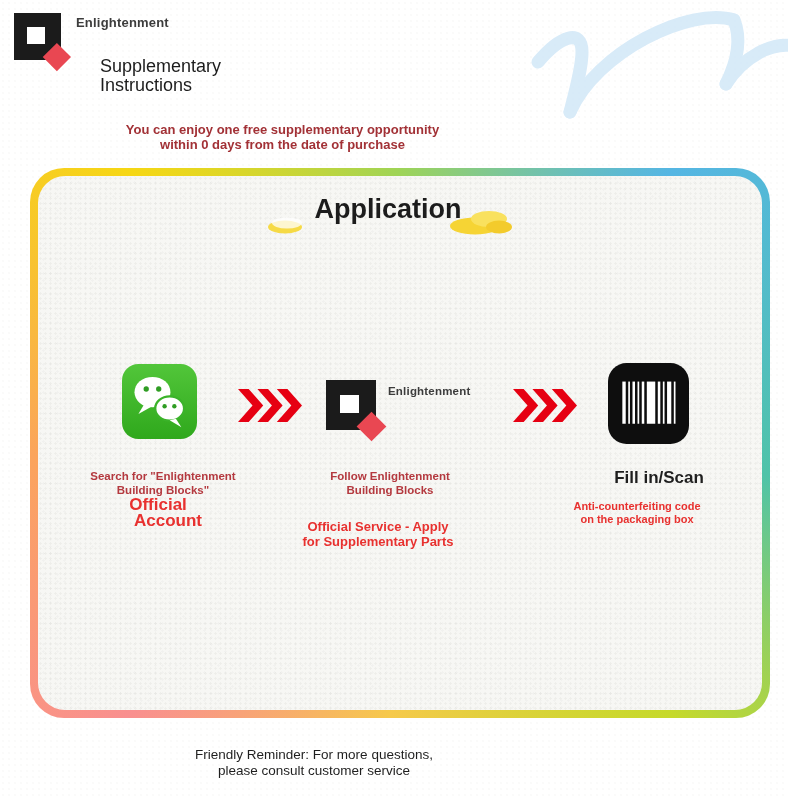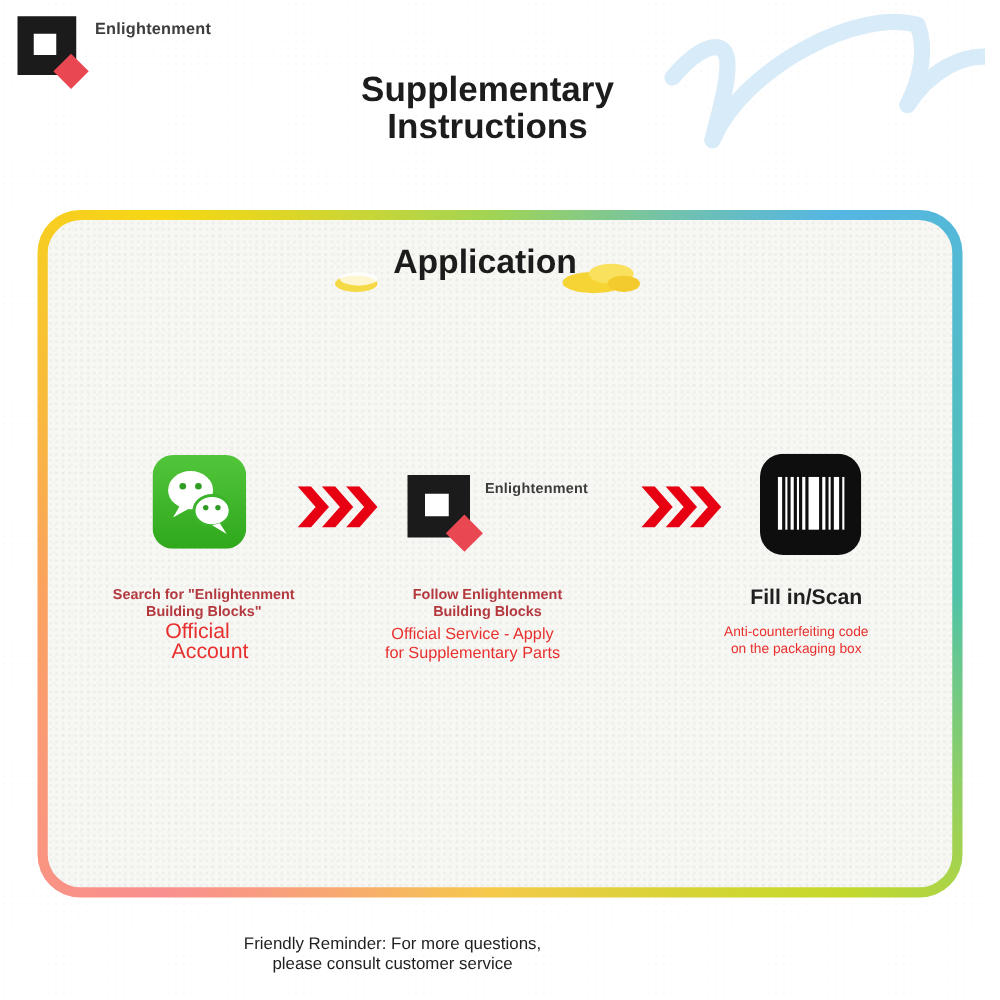--- a/index.html
+++ b/index.html
@@ -12,22 +12,22 @@
   
   .logo{position:absolute;}
   .logo .lg-black{position:absolute;inset:0;background:#1b1b1b;}
   .logo .lg-white{position:absolute;left:27%;top:30%;width:38%;height:36%;background:#ffffff;}
   .logo .lg-diamond{position:absolute;right:-12%;bottom:-14%;width:42%;height:42%;
                     background:#e94752;transform:rotate(45deg);}
 
   .brand-text{position:absolute;font-weight:700;color:#3c3c3c;letter-spacing:.2px;}
 
   
-  .main-title{position:absolute;top:57px;left:100px;width:580px;text-align:center;
-              font-size:28px;line-height:1.05;font-weight:700;color:#1c1c1c;}
+  .main-title{position:absolute;top:57px;left:100px;width:580px;
+              font-size:18px;line-height:1.05;font-weight:400;color:#1c1c1c;}
   .subtitle{position:absolute;top:123px;left:110px;width:345px;text-align:center;
             font-size:13px;line-height:1.12;font-weight:700;color:#a23136;}
 
   
   .panel-border{position:absolute;left:30px;top:168px;width:724px;height:534px;padding:8px;
     border-radius:34px;
     background:conic-gradient(from 0deg,
       #9ed457 0deg, #55b6e3 45deg, #4fc3a8 95deg, #c6d92b 135deg,
       #f6c94b 182deg, #f98f8f 225deg, #fba45c 268deg, #f6d714 315deg, #9ed457 360deg);}
   .panel-inner{width:100%;height:100%;border-radius:27px;background-color:#f7f7f4;
@@ -35,25 +35,25 @@
                      radial-gradient(rgba(160,160,150,0.06) 1px, transparent 1.2px);
     background-size:5px 5px,7px 7px;background-position:0 0,2px 3px;}
 
   .app-title{position:absolute;top:195px;left:88px;width:600px;text-align:center;
              font-size:27px;line-height:1.08;font-weight:700;color:#1c1c1c;}
   .app-title .l2{display:block;transform:translateX(-16px);}
 
   
   .caption{position:absolute;text-align:center;font-weight:700;font-size:11.5px;
            line-height:1.2;color:#b4393f;}
-  .highlight{position:absolute;text-align:center;font-weight:400;color:#e8312f;}
+  .highlight{position:absolute;text-align:center;font-weight:700;color:#e8312f;}
   .step1-hl{top:497px;left:68px;width:200px;font-size:17px;line-height:0.95;}
   .step1-hl .l1{display:block;transform:translateX(-10px);}
   .step2-hl{top:500px;left:283px;width:190px;font-size:13px;line-height:1.15;}
-  .step3-title{position:absolute;top:468px;left:540px;width:210px;text-align:center;
+  .step3-title{position:absolute;top:468px;left:554px;width:210px;text-align:center;
                font-weight:700;font-size:17px;color:#1f1f1f;}
   .step3-cap{top:500px;left:532px;width:210px;font-size:11px;line-height:1.15;}
 
   .footer-note{position:absolute;top:747px;left:0;width:628px;text-align:center;
                font-size:13.5px;line-height:1.2;font-weight:400;color:#1f1f1f;}
 </style>
 </head>
 <body>
 
 <div class="page">
@@ -72,20 +72,24 @@
     <div class="lg-white"></div>
     <div class="lg-diamond"></div>
   </div>
   <div class="brand-text" style="left:76px;top:15px;font-size:13px;">Enlightenment</div>
 
   <div class="main-title">
     <span style="display:block;">Supplementary</span>
     <span style="display:block;">Instructions</span>
   </div>
 
+  <div class="subtitle">
+    <span style="display:block;">You can enjoy one free supplementary opportunity</span>
+    <span style="display:block;">within 0 days from the date of purchase</span>
+  </div>
 
   <div class="panel-border">
     <div class="panel-inner"></div>
   </div>
 
   <div class="app-title">
     <span style="display:block;">Application</span>
   </div>
 
   <svg class="abs" style="left:266px;top:217px;width:40px;height:18px;" viewBox="0 0 40 18">
@@ -162,21 +166,21 @@
   <div class="highlight step1-hl">
     <span class="l1">Official</span>
     <span style="display:block;">Account</span>
   </div>
 
   <div class="caption" style="top:470px;left:295px;width:190px;">
     <span style="display:block;">Follow Enlightenment</span>
     <span style="display:block;">Building Blocks</span>
   </div>
   <div class="highlight step2-hl">
-    <span style="display:block;">Official Service - Apply</span>
+    <span style="display:block;margin-top:20px;">Official Service - Apply</span>
     <span style="display:block;">for Supplementary Parts</span>
   </div>
 
   <div class="step3-title">Fill in/Scan</div>
   <div class="highlight step3-cap">
     <span style="display:block;">Anti-counterfeiting code</span>
     <span style="display:block;">on the packaging box</span>
   </div>
 
   <div class="footer-note">

